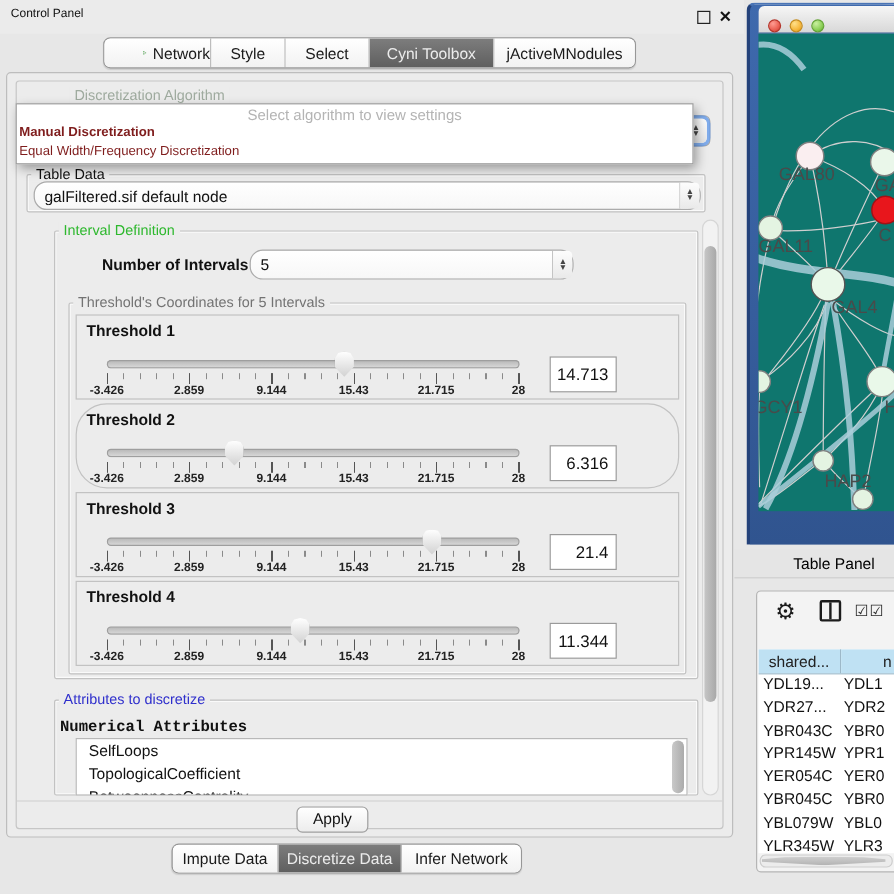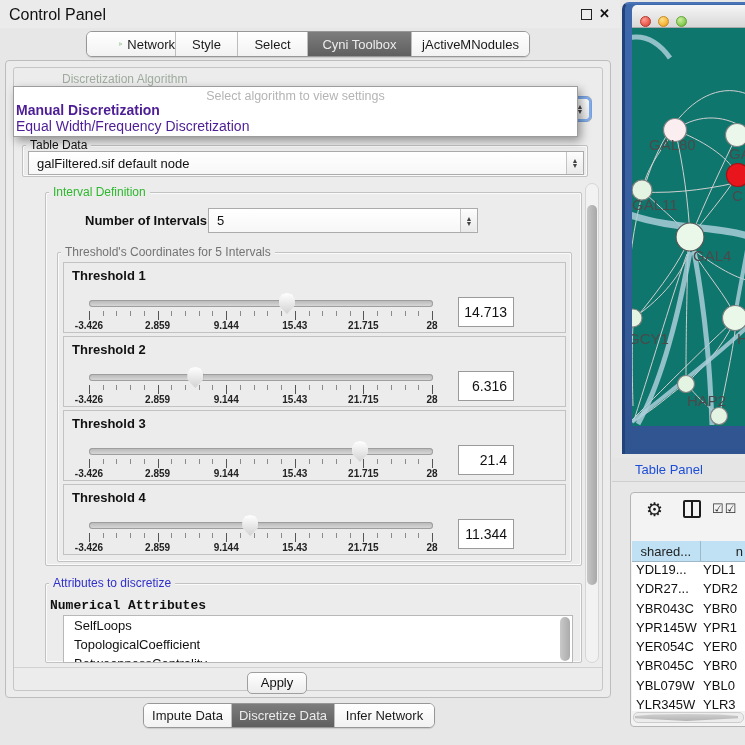--- a/index.html
+++ b/index.html
@@ -2,54 +2,54 @@
 <html><head>
 <meta charset="utf-8">
 <style>
   * { margin:0; padding:0; box-sizing:border-box; }
   html,body { width:745px; height:745px; }
   body { font-family:"Liberation Sans", sans-serif; background:#e7e7e7; overflow:hidden; }
   #stage { position:relative; width:745px; height:745px; background:#e7e7e7; overflow:hidden; }
 
   
   .titlebar { position:absolute; left:0; top:0; width:620px; height:28px; background:#ebebeb; }
-  .titlebar .title { position:absolute; left:9px; top:6px; font-size:16px; color:#111; }
+  .titlebar .title { position:absolute; left:9px; top:6px; font-size:10px; color:#111; }
   .float-icon { position:absolute; left:581px; top:9px; width:11px; height:11px; border:1.5px solid #222; background:transparent; }
   .close-icon { position:absolute; left:599px; top:6px; font-size:13px; font-weight:bold; color:#111; }
 
   .seg { position:absolute; display:flex; background:#fff; border:1px solid #979797; border-radius:6px; overflow:hidden; box-shadow:0 1px 1px rgba(0,0,0,.12); }
   .seg .segbtn { display:flex; align-items:center; justify-content:center; gap:5px; font-size:13px; color:#1a1a1a; border-left:1px solid #bdbdbd; cursor:default; background:linear-gradient(#ffffff,#f2f2f2); white-space:nowrap; }
   .seg .segbtn:first-child { border-left:none; }
   .seg .segbtn.sel { background:linear-gradient(#7d7d7d,#5f5f5f); color:#ececec; }
   #top-tabs { left:86px; top:31px; height:26px; }
   #bottom-tabs { left:143px; top:703px; height:25px; }
 
   .outer-panel { position:absolute; left:5px; top:60px; width:606px; height:638px; border:1px solid #bdbdbd; border-radius:4px; background:#ececec; }
   .inner-panel { position:absolute; left:13px; top:67px; width:590px; height:624px; border:1px solid #c6c6c6; border-radius:3px; background:#ececec; }
 
   .group-label { position:absolute; background:#ececec; padding:0 4px; font-size:12px; }
   .etched { position:absolute; border:1px solid #c2c2c2; border-radius:2px; box-shadow:inset 0 0 0 1px #fafafa; }
 
   .ghost-label { color:#9fab9f; }
 
   
-  .combo { position:absolute; background:linear-gradient(#ffffff,#f7f7f7); border:1px solid #ababab; border-radius:0; font-size:13px; color:#111; display:flex; align-items:center; }
+  .combo { position:absolute; background:linear-gradient(#ffffff,#f7f7f7); border:1px solid #ababab; border-radius:11px; font-size:13px; color:#111; display:flex; align-items:center; }
   .combo .val { flex:1; padding-left:8px; overflow:hidden; white-space:nowrap; }
   .stepper { width:17px; align-self:stretch; border-left:1px solid #c4c4c4; border-radius:0 4px 4px 0; background:linear-gradient(#fdfdfd,#e9e9e9); display:flex; flex-direction:column; align-items:center; justify-content:center; }
   .stepper span { font-size:7px; line-height:5px; color:#444; }
 
   
   .combo-frag { position:absolute; left:545px; top:96px; width:47px; height:26px; background:#fff; border:1px solid #ababab; border-radius:5px; }
   .combo-frag .ring { position:absolute; right:2px; top:2px; bottom:2px; width:18px; border-radius:4px; background:linear-gradient(#fdfdfd,#e6e6e6); box-shadow:0 0 0 3px rgba(106,158,231,.85); display:flex; flex-direction:column; align-items:center; justify-content:center; }
   .combo-frag .ring span { font-size:7px; line-height:5px; color:#444; }
 
   
   .popup { position:absolute; left:13px; top:86px; width:565px; height:51px; background:#fff; border:1px solid #9c9c9c; box-shadow:3px 4px 9px rgba(0,0,0,.38); z-index:30; }
   .popup .hint { text-align:center; font-size:12.5px; color:#b4b4b4; padding-top:2px; height:15px; }
-  .popup .opt { font-size:14px; color:#4c1d95; padding-left:2px; height:16px; line-height:16px; white-space:nowrap; }
+  .popup .opt { font-size:11px; color:#7f1d1d; padding-left:2px; height:16px; line-height:16px; white-space:nowrap; }
   .popup .opt.bold { font-weight:bold; }
 
   
   .vscroll-track { position:absolute; left:585px; top:183px; width:14px; height:480px; background:#f2f2f2; border:1px solid #d6d6d6; border-radius:7px; }
   .vscroll-thumb { position:absolute; left:587px; top:205px; width:10px; height:380px; border-radius:5px; background:linear-gradient(90deg,#c6c6c6,#a8a8a8); }
 
   
   .thr-panel { position:absolute; left:63px; width:503px; height:71px; border:1px solid #c2c2c2; background:#ececec; }
   .thr-label { position:absolute; left:8px; top:5px; font-size:13px; font-weight:bold; color:#111; }
   .track { position:absolute; left:25px; top:37px; width:344px; height:7px; border-radius:4px; background:linear-gradient(#b5b5b5,#dcdcdc); box-shadow:inset 0 0 0 1px #9e9e9e; }
@@ -71,21 +71,21 @@
   
   .net-frame { position:absolute; left:622px; top:2px; width:123px; height:452px; background:linear-gradient(180deg,#3e69ad,#30548f); border-left:3px solid #24427a; border-top:2px solid #4a74b5; border-radius:7px 0 0 0; }
   .net-titlebar { position:absolute; left:632px; top:5px; width:113px; height:23px; background:linear-gradient(#f6f6f6,#d8d8d8); border-radius:5px 0 0 0; border-bottom:1px solid #a9a9a9; }
   .tl { position:absolute; top:11px; width:11px; height:11px; border-radius:50%; }
   .net-canvas { position:absolute; left:632px; top:28px; width:113px; height:398px; background:#0f766e; overflow:hidden; }
   .net-canvas svg { position:absolute; left:0; top:0; }
   .net-canvas text { font-family:"Liberation Sans",sans-serif; font-size:15px; fill:#4a4a4a; }
 
   
   .tp-header { position:absolute; left:612px; top:458px; width:133px; height:24px; background:#e5e5e5; border-bottom:1px solid #cfcfcf; }
-  .tp-header .t { position:absolute; left:23px; top:4px; font-size:13px; color:#1d4ed8; }
+  .tp-header .t { position:absolute; left:49px; top:4px; font-size:13px; color:#000000; }
   .tp-box { position:absolute; left:630px; top:492px; width:130px; height:235px; background:#f3f3f3; border:1px solid #b5b5b5; border-radius:4px; overflow:hidden; }
   .tp-toolbar { position:absolute; left:630px; top:494px; width:115px; height:34px; }
   .gear { position:absolute; left:16px; top:4px; font-size:19px; color:#1c1c1c; }
   .splitcols { position:absolute; left:53px; top:6px; width:18px; height:18px; border:2px solid #1c1c1c; border-radius:2px; }
   .splitcols:after { content:""; position:absolute; left:6px; top:0; width:2px; height:14px; background:#1c1c1c; }
   .checks { position:absolute; left:82px; top:7px; font-size:13px; color:#2a2a2a; letter-spacing:1px; }
   .tp-table { position:absolute; left:632px; top:541px; width:113px; height:170px; overflow:hidden; background:#fff; }
   .tp-th { display:flex; height:21px; border-bottom:1px solid #9db8c8; }
   .tp-th .c { background:#bfe1f3; font-size:13px; color:#222; text-align:center; line-height:21px; overflow:hidden; white-space:nowrap; }
   .tp-th .c1 { width:94px; border-right:1px solid #9db8c8; }
@@ -178,21 +178,21 @@
         <div class="ticks-major"></div>
         <span class="tick-lab" style="left: 25px;">-3.426</span>
         <span class="tick-lab" style="left: 93.6px;">2.859</span>
         <span class="tick-lab" style="left: 162.2px;">9.144</span>
         <span class="tick-lab" style="left: 230.8px;">15.43</span>
         <span class="tick-lab" style="left: 299.4px;">21.715</span>
         <span class="tick-lab" style="left: 368px;">28</span>
         <div class="thumb" style="left: 214.911px;"></div>
         <div class="valbox">14.713</div>
       </div>
-      <div class="thr-panel" style="top: 336px;">
+      <div class="thr-panel" style="top: 336px; border-radius: 26px;">
         <div class="thr-label">Threshold 2</div>
         <div class="track"></div>
         <div class="ticks-minor"></div>
         <div class="ticks-major"></div>
         <span class="tick-lab" style="left: 25px;">-3.426</span>
         <span class="tick-lab" style="left: 93.6px;">2.859</span>
         <span class="tick-lab" style="left: 162.2px;">9.144</span>
         <span class="tick-lab" style="left: 230.8px;">15.43</span>
         <span class="tick-lab" style="left: 299.4px;">21.715</span>
         <span class="tick-lab" style="left: 368px;">28</span>

